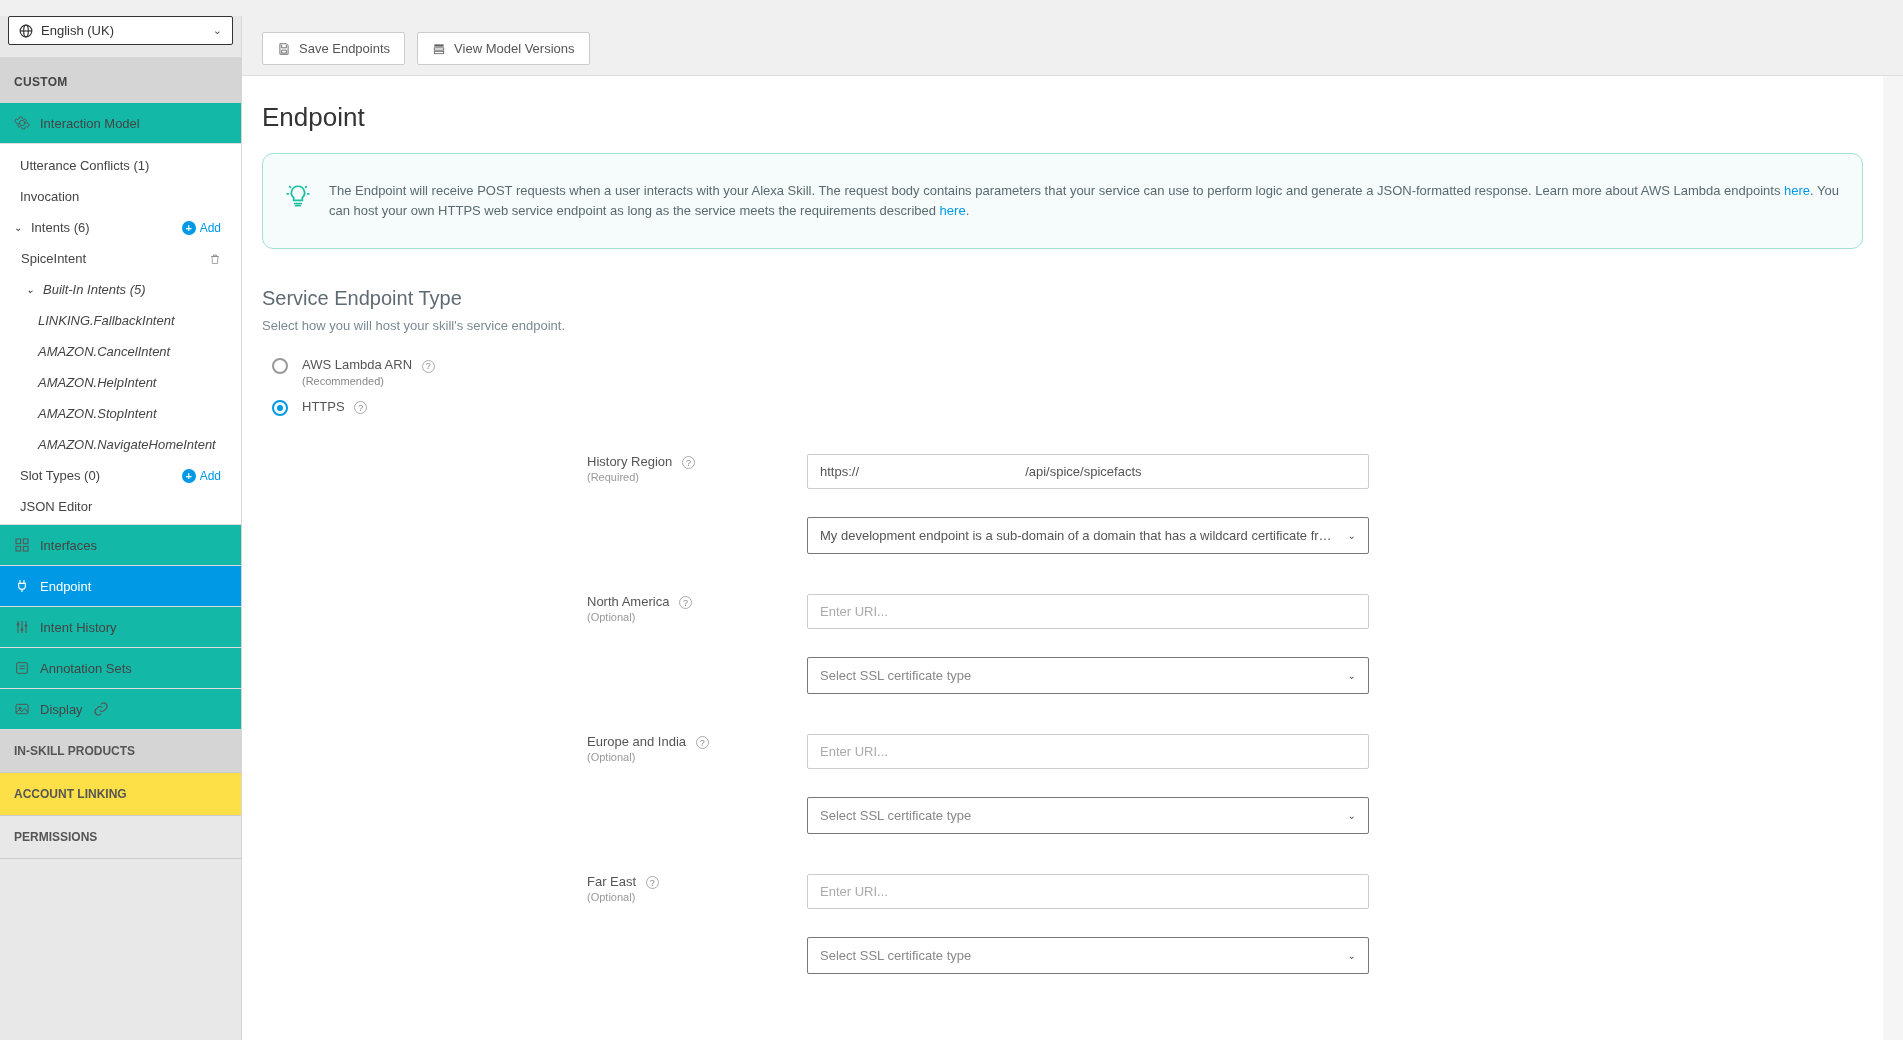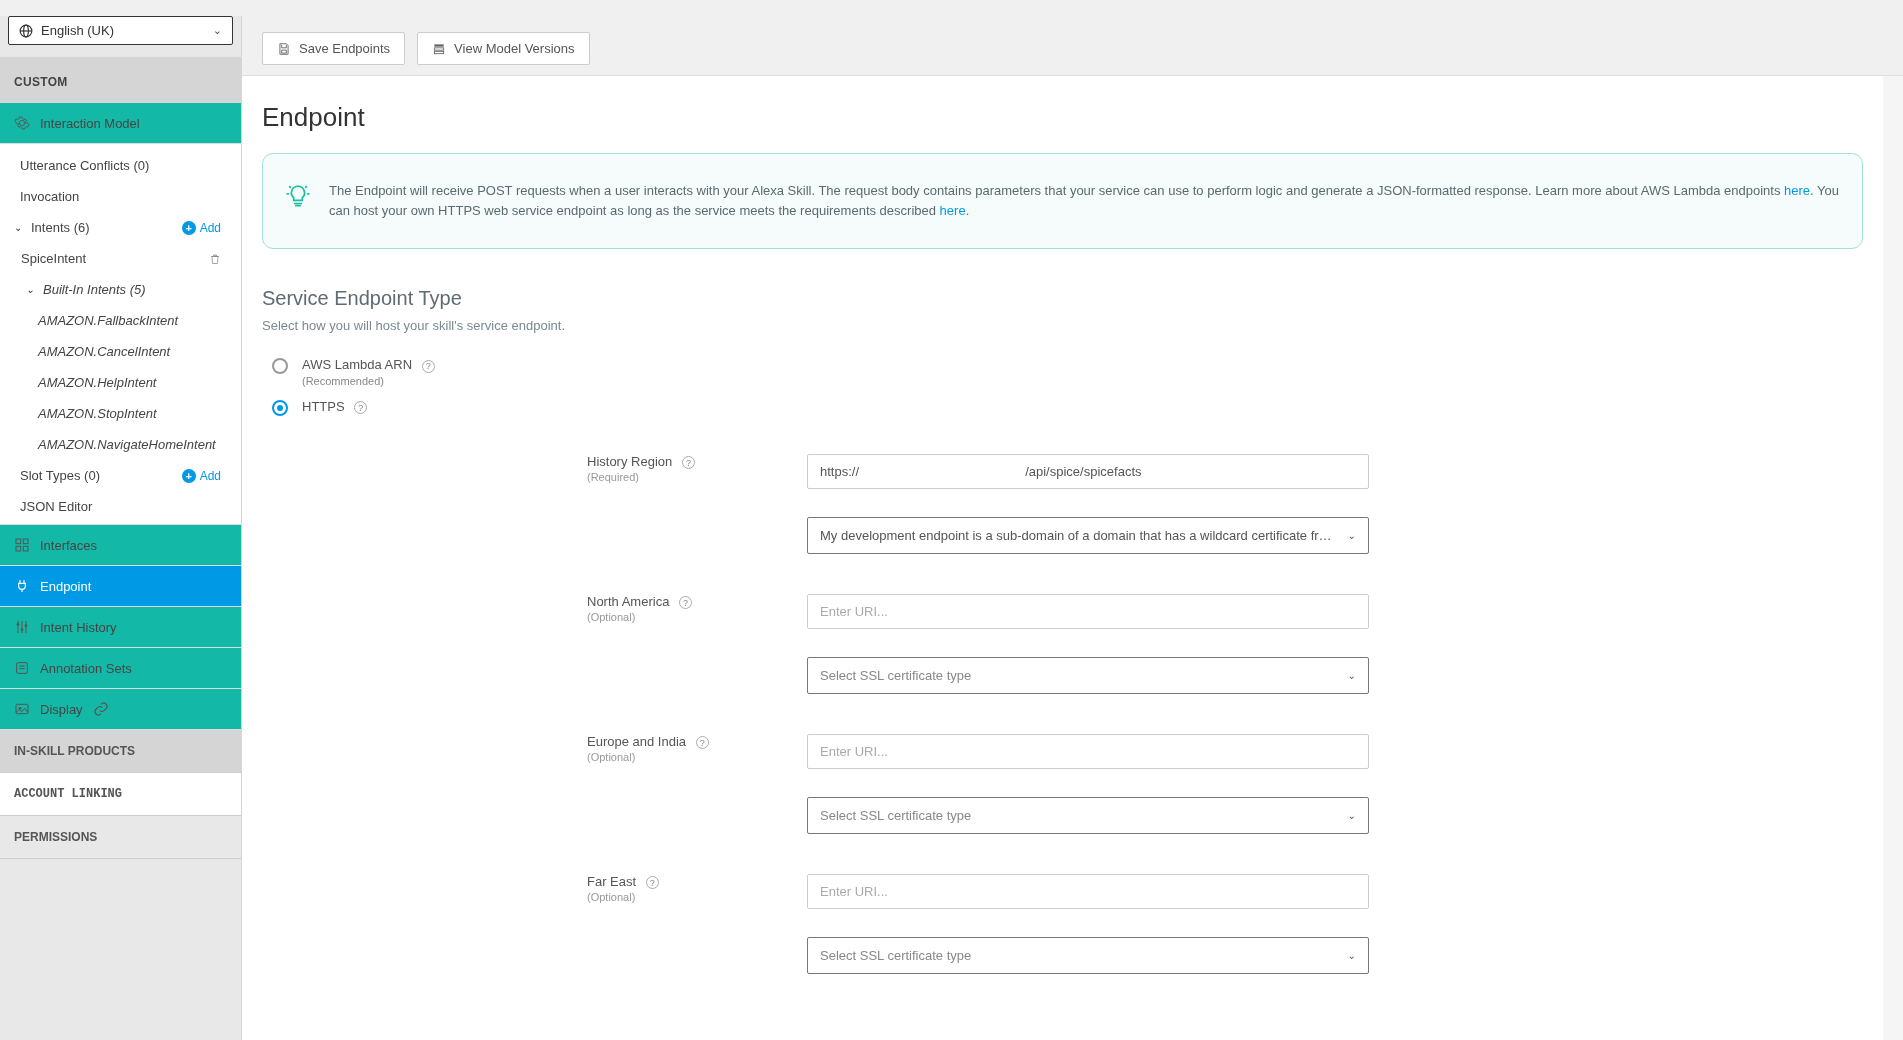--- a/index.html
+++ b/index.html
@@ -234,21 +234,21 @@
 
     <div class="nav-section-item">
       <svg viewBox="0 0 24 24">
           <path d="M12 8a4 4 0 100 8 4 4 0 000-8zm9 4a7 7 0 01-.1 1.2l2 1.6-2 3.4-2.4-.8a7 7 0 01-2 1.2l-.4 2.4h-4l-.4-2.4a7 7 0 01-2-1.2l-2.4.8-2-3.4 2-1.6A7 7 0 013 12a7 7 0 01.1-1.2l-2-1.6 2-3.4 2.4.8a7 7 0 012-1.2L8 3h4l.4 2.4a7 7 0 012 1.2l2.4-.8 2 3.4-2 1.6c.1.4.2.8.2 1.2z" fill="none" stroke="#555" stroke-width="1.3"></path>
         </svg>
       <span>Interaction Model</span>
     </div>
 
     <div class="sub-group">
       <div class="sub-line">
-          <span>Utterance Conflicts (0)</span>
+          <span>Utterance Conflicts (1)</span>
         </div>
       <div class="sub-line">
           <span>Invocation</span>
         </div>
 
       <div class="sub-line" style="padding-left:14px;">
         <span class="sub-row-left">
           <span class="exp-caret">⌄</span>
           <span>Intents (6)</span>
         </span>
@@ -265,21 +265,21 @@
           </svg>
       </div>
 
       <div class="sub-line gchild" style="padding-left:26px;">
         <span class="sub-row-left">
           <span class="exp-caret">⌄</span>
           <span>Built-In Intents (5)</span>
         </span>
       </div>
       <div class="sub-line grandchild">
-          <span>AMAZON.FallbackIntent</span>
+          <span>LINKING.FallbackIntent</span>
         </div>
       <div class="sub-line grandchild">
           <span>AMAZON.CancelIntent</span>
         </div>
       <div class="sub-line grandchild">
           <span>AMAZON.HelpIntent</span>
         </div>
       <div class="sub-line grandchild">
           <span>AMAZON.StopIntent</span>
         </div>
@@ -340,21 +340,21 @@
           <circle cx="9" cy="11" r="2" fill="#555"></circle>
           <path d="M3 17l5-4 4 3 4-5 5 6" stroke="#555" fill="none" stroke-width="1.5"></path>
         </svg>
       <span>Display</span>
       <svg class="link-icon" viewBox="0 0 24 24">
           <path d="M10 14a5 5 0 007 0l3-3a5 5 0 00-7-7l-1 1M14 10a5 5 0 00-7 0l-3 3a5 5 0 007 7l1-1" stroke="#555" fill="none" stroke-width="1.7"></path>
         </svg>
     </div>
 
     <div class="section-head">IN-SKILL PRODUCTS</div>
-    <div class="section-head" style="background:#ffffff;font-family:Liberation Mono, monospace;">ACCOUNT LINKING</div>
+    <div class="section-head" style="background:#fde047;">ACCOUNT LINKING</div>
     <div class="section-head" style="background:#e8e8e8;">PERMISSIONS</div>
   </aside>
 
   <main class="main">
     <div class="toolbar">
       <button class="tbtn">
         <svg viewBox="0 0 24 24">
             <path d="M5 3h11l3 3v15H5V3zm3 2v5h8V5M8 14h8v5H8z" fill="none" stroke="#666" stroke-width="1.6"></path>
           </svg>
         <span>Save Endpoints</span>

